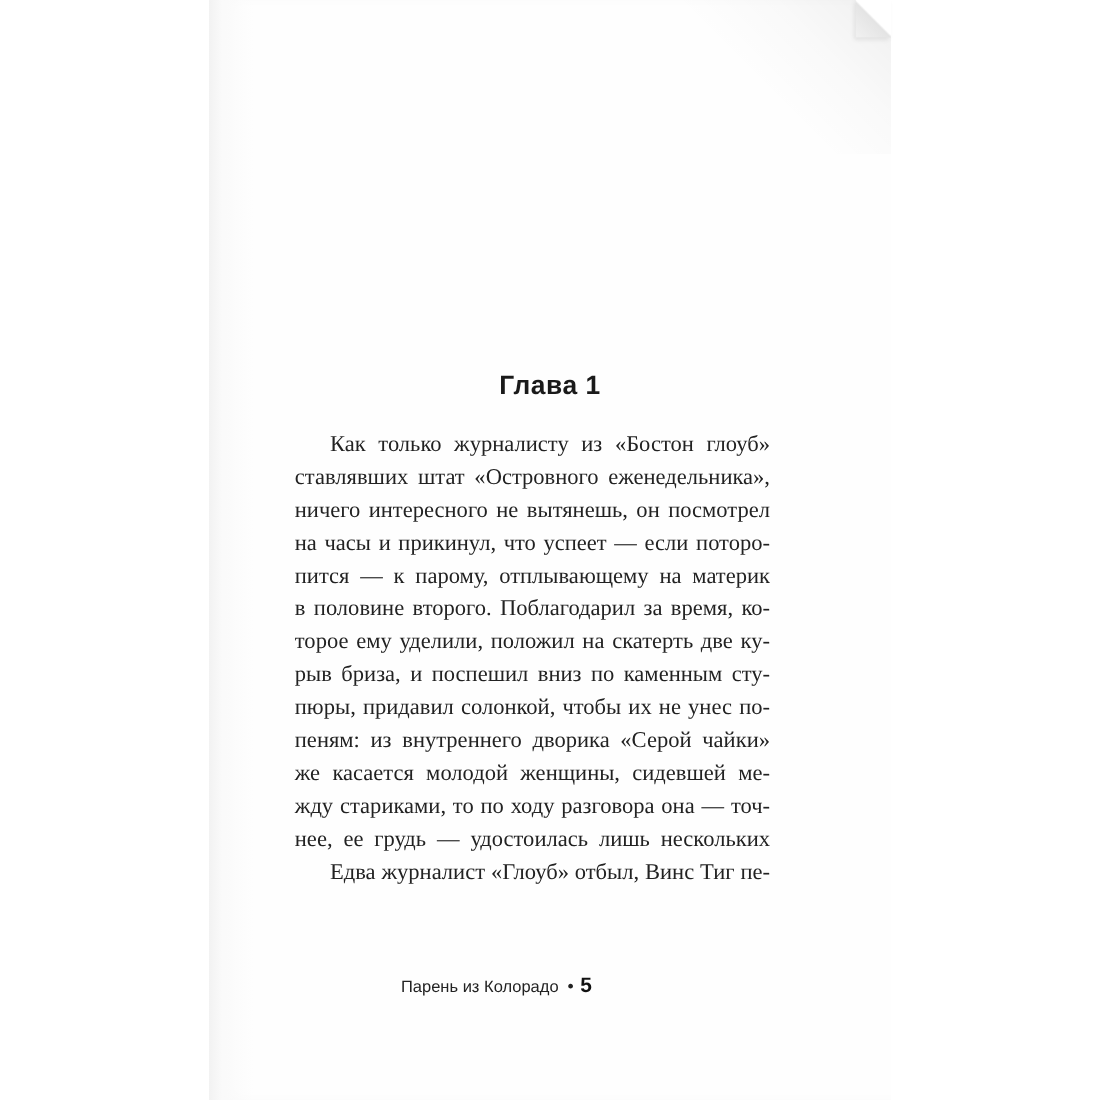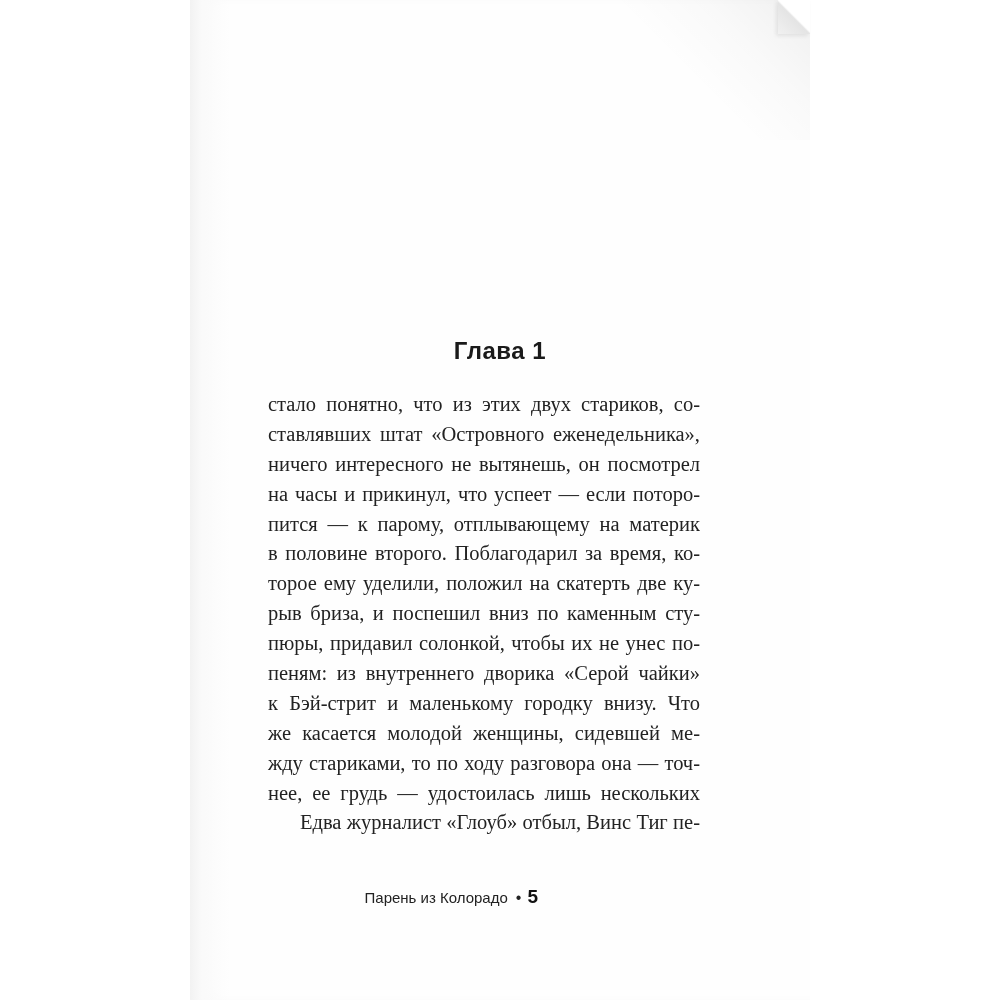--- a/index.html
+++ b/index.html
@@ -110,31 +110,30 @@
 <div class="stage">
   <div class="page">
     <div class="page-gutter"></div>
     <div class="corner-shade"></div>
     <div class="page-curl"></div>
   </div>
 
   <div class="chapter-title">Глава 1</div>
 
   <div class="body-text">
-    <span class="line">стало понятно, что из этих двух стариков, со-</span>
+    <span class="line indent">Как только журналисту из «Бостон глоуб»</span>
     <span class="line">ставлявших штат «Островного еженедельника»,</span>
     <span class="line">ничего интересного не вытянешь, он посмотрел</span>
     <span class="line">на часы и прикинул, что успеет — если поторо-</span>
     <span class="line">пится — к парому, отплывающему на материк</span>
     <span class="line">в половине второго. Поблагодарил за время, ко-</span>
     <span class="line">торое ему уделили, положил на скатерть две ку-</span>
     <span class="line">рыв бриза, и поспешил вниз по каменным сту-</span>
     <span class="line">пюры, придавил солонкой, чтобы их не унес по-</span>
     <span class="line">пеням: из внутреннего дворика «Серой чайки»</span>
-    <span class="line">к Бэй-стрит и маленькому городку внизу. Что</span>
     <span class="line">же касается молодой женщины, сидевшей ме-</span>
     <span class="line">жду стариками, то по ходу разговора она — точ-</span>
     <span class="line">нее, ее грудь — удостоилась лишь нескольких</span>
     <span class="line indent">Едва журналист «Глоуб» отбыл, Винс Тиг пе-</span>
   </div>
 
   <div class="footer">
     <span>Парень из Колорадо</span><span class="bullet">•</span><span class="page-num">5</span>
   </div>
 </div>

